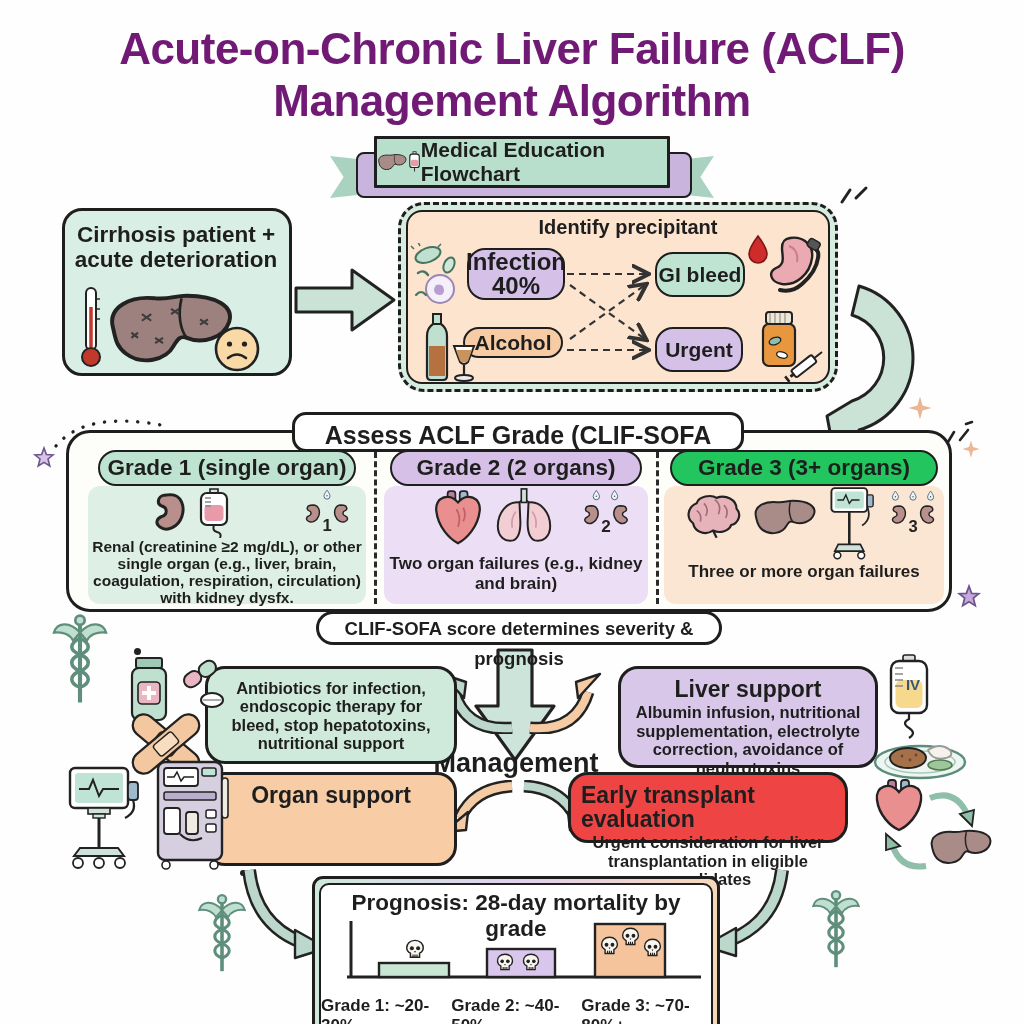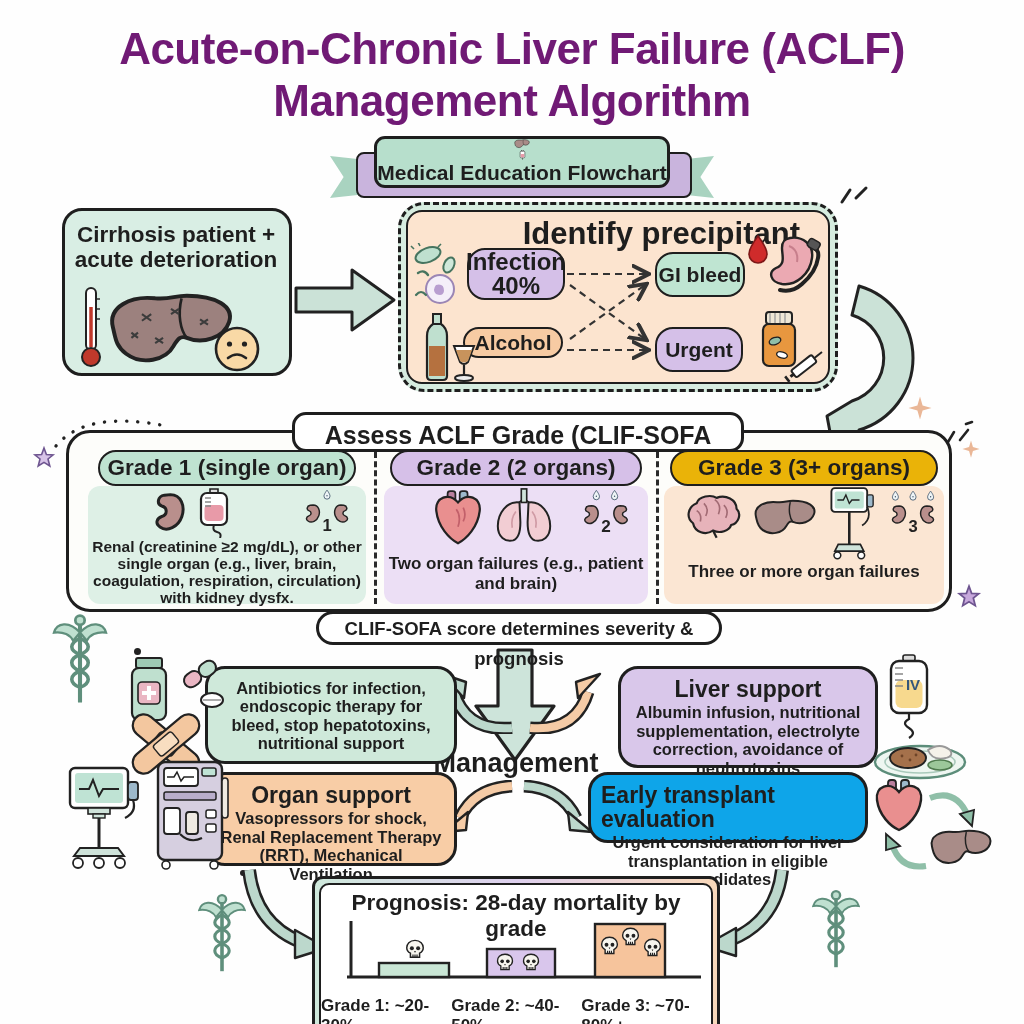--- a/index.html
+++ b/index.html
@@ -63,21 +63,21 @@
     </defs>
   </svg>
 
   <div class="title-line" style="top:24px;font-size:44px;">Acute-on-Chronic Liver Failure (ACLF)</div>
   <div class="title-line" style="top:76px;font-size:44px;">Management Algorithm</div>
 
   <div class="abs" style="left:330px;top:130px;width:384px;height:72px;">
     <div class="abs" style="left:0;top:26px;width:62px;height:42px;background:#a9d3c0;clip-path:polygon(0 0,100% 16%,100% 84%,0 100%,22% 50%);"></div>
     <div class="abs" style="left:322px;top:26px;width:62px;height:42px;background:#a9d3c0;clip-path:polygon(0 16%,100% 0,78% 50%,100% 100%,0 84%);"></div>
     <div class="abs" style="left:26px;top:22px;width:332px;height:42px;background:#c9b4dd;border:2.5px solid var(--ink);border-radius:8px;"></div>
-    <div class="abs" style="left:44px;top:6px;width:296px;height:52px;background:#b7dfcc;border:3px solid var(--ink);border-radius:11px;display:flex;align-items:center;justify-content:center;gap:1px;box-sizing:border-box;flex-direction:column;">
+    <div class="abs" style="left:44px;top:6px;width:296px;height:52px;background:#b7dfcc;border:3px solid var(--ink);border-radius:1px;display:flex;align-items:center;justify-content:center;gap:1px;box-sizing:border-box;">
       <svg width="36" height="23" viewBox="0 0 100 60">
           <use href="#sym-liver"></use>
         </svg>
       <svg width="13" height="24" viewBox="0 0 14 26">
         <rect x="5" y="0" width="4" height="3" fill="#ddd" stroke="#222" stroke-width="1"></rect>
         <rect x="1" y="3" width="12" height="17" rx="3" fill="#fff" stroke="#222" stroke-width="1.4"></rect>
         <rect x="2.5" y="10" width="9" height="8.5" rx="2" fill="#e89aa8"></rect>
         <line x1="7" y1="20" x2="7" y2="25" stroke="#222" stroke-width="1.2"></line>
       </svg>
       <span style="font-size:21px;font-weight:bold;">Medical Education Flowchart</span>
@@ -106,21 +106,21 @@
       <path d="M15 33 Q24 26 33 33" fill="none" stroke="#222" stroke-width="2.6" stroke-linecap="round"></path>
     </svg>
   </div>
 
   <svg class="abs" style="left:294px;top:262px;" width="104" height="76" viewBox="0 0 104 76">
     <polygon points="2,26 58,26 58,8 100,38 58,68 58,50 2,50" fill="#cbe2d7" stroke="#222" stroke-width="3" stroke-linejoin="round"></polygon>
   </svg>
 
   <div class="box" style="left:398px;top:202px;width:440px;height:190px;background:#d6ecdf;border-radius:26px;border-style:dashed;border-width:3px;"></div>
   <div class="box" style="left:406px;top:210px;width:424px;height:174px;background:#fce4cf;border-width:2.5px;border-radius:16px;"></div>
-  <div class="abs ctr bold" style="left:396px;top:216px;width:404px;font-size:31px;text-align:right;">Identify precipitant</div>
+  <div class="abs ctr bold" style="left:426px;top:216px;width:404px;font-size:20px;">Identify precipitant</div>
 
   <div class="pill" style="left:467px;top:248px;width:98px;height:52px;background:#d5c0e8;font-size:24px;">
     <span>Infection</span>
     <span>40%</span>
   </div>
   <div class="pill" style="left:655px;top:252px;width:90px;height:45px;background:#bfe5d2;font-size:21px;">
     <span>GI bleed</span>
   </div>
   <div class="pill" style="left:463px;top:327px;width:100px;height:31px;background:#f7cba3;font-size:21px;">
     <span>Alcohol</span>
@@ -257,24 +257,24 @@
   </svg>
   <svg class="abs" style="left:576px;top:488px;z-index:3;" width="60" height="48" viewBox="0 0 56 44">
     <use href="#sym-droplet" width="10" height="12" x="14" y="0"></use>
     <use href="#sym-droplet" width="10" height="12" x="31" y="0"></use>
     <use href="#sym-kidney" width="20" height="24" x="3" y="13"></use>
     <g transform="translate(53,13) scale(-1,1)">
         <use href="#sym-kidney" width="20" height="24"></use>
       </g>
     <text x="28" y="41" text-anchor="middle" font-size="16" font-weight="bold" fill="#222">2</text>
   </svg>
-  <div class="gradebody" style="left:388px;top:554px;width:256px;font-size:17px;line-height:1.15;z-index:3;">Two organ failures (e.g., patient and brain)</div>
+  <div class="gradebody" style="left:388px;top:554px;width:256px;font-size:17px;line-height:1.15;z-index:3;">Two organ failures (e.g., kidney and brain)</div>
 
   <div class="colbg" style="left:664px;top:486px;width:280px;height:118px;background:#fbe6d3;z-index:2;"></div>
-  <div class="pill" style="left:670px;top:450px;width:268px;height:36px;background:#eab308;font-size:22.5px;z-index:3;">
+  <div class="pill" style="left:670px;top:450px;width:268px;height:36px;background:#22c55e;font-size:22.5px;z-index:3;">
     <span>Grade 3 (3+ organs)</span>
   </div>
   <svg class="abs" style="left:684px;top:492px;z-index:3;" width="58" height="48" viewBox="0 0 64 52">
     <path d="M10 34 C2 28 4 16 14 12 C16 4 30 2 36 6 C46 2 58 8 58 18 C64 24 60 34 52 36 C50 42 40 46 32 42 C24 48 12 44 10 34 Z" fill="#e7b3ba" stroke="#222" stroke-width="2.4"></path>
     <path d="M22 12 q6 6 2 14 M34 8 q8 6 4 16 M44 14 q6 6 2 14 M14 20 q6 4 4 12" fill="none" stroke="#a26b74" stroke-width="1.8"></path>
     <path d="M32 42 l4 8" stroke="#222" stroke-width="2.4"></path>
   </svg>
   <svg class="abs" style="left:752px;top:498px;z-index:3;" width="66" height="40" viewBox="0 0 100 60">
       <use href="#sym-liver"></use>
     </svg>
@@ -334,23 +334,22 @@
 
   <div class="box mgmt" style="left:205px;top:666px;width:252px;height:98px;background:#cfe9da;">
     <div class="mb">Antibiotics for infection, endoscopic therapy for bleed, stop hepatotoxins, nutritional support</div>
   </div>
   <div class="box mgmt" style="left:618px;top:666px;width:260px;height:102px;background:#d9c7ea;">
     <div class="mt">Liver support</div>
     <div class="mb">Albumin infusion, nutritional supplementation, electrolyte correction, avoidance of nephrotoxins</div>
   </div>
   <div class="box mgmt" style="left:205px;top:772px;width:252px;height:94px;background:#f8cda6;">
     <div class="mt">Organ support</div>
-    <div class="mb">Vasopressors for shock, Renal Replacement Therapy (RRT), Mechanical Ventilation</div>
-  </div>
-  <div class="box mgmt" style="left:588px;top:772px;width:280px;height:71px;background:#0ea5e9;">
+  </div>
+  <div class="box mgmt" style="left:568px;top:772px;width:280px;height:71px;background:#ef4444;">
     <div class="mt">Early transplant evaluation</div>
     <div class="mb">Urgent consideration for liver transplantation in eligible candidates</div>
   </div>
 
   <svg class="abs" style="left:52px;top:612px;" width="56" height="96">
       <use href="#sym-caduceus" width="56" height="96"></use>
     </svg>
   <svg class="abs" style="left:124px;top:656px;" width="50" height="68" viewBox="0 0 50 68">
     <rect x="12" y="2" width="26" height="10" rx="2" fill="#9ec9b4" stroke="#222" stroke-width="2"></rect>
     <rect x="8" y="12" width="34" height="52" rx="7" fill="#bfe0cf" stroke="#222" stroke-width="2.2"></rect>

